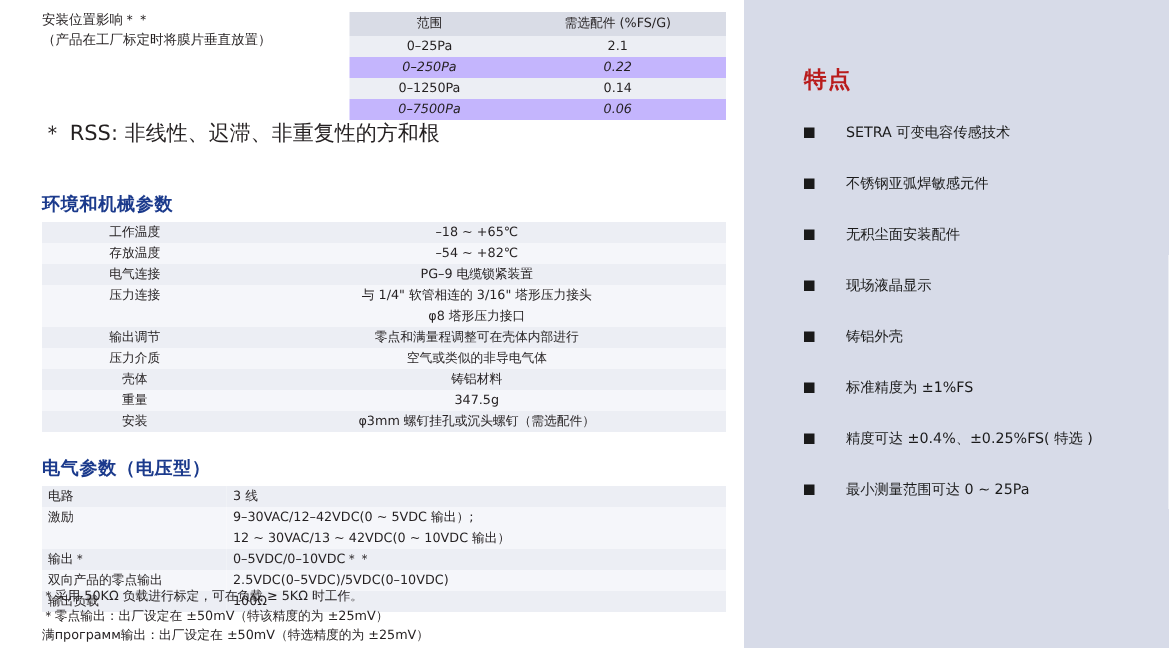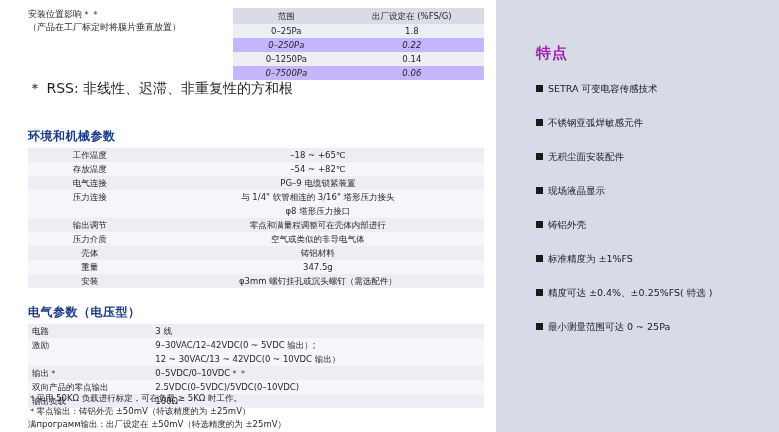--- a/index.html
+++ b/index.html
@@ -129,36 +129,36 @@
     width: 283px;
     height: 432px;
     background: #d7dbe8;
   }
   #features-title {
     position: absolute;
     left: 40px;
     top: 44px;
     font-size: 15px;
     font-weight: bold;
-    color: #a21caf;
+    color: #b91c1c;
     letter-spacing: 1px;
   }
   #features-list {
     position: absolute;
     left: 40px;
     top: 82px;
     width: 230px;
   }
   .feature {
     position: relative;
     font-size: 9.5px;
     line-height: 14px;
     color: #1a1a1a;
     margin-bottom: 20px;
-    padding-left: 12px;
+    padding-left: 28px;
   }
   .feature .bullet {
     position: absolute;
     left: 0;
     top: 3px;
     width: 7px;
     height: 7px;
     background: #1a1a1a;
     display: block;
   }
@@ -172,25 +172,25 @@
 
     <div class="install-block">
       <div class="install-note">
         <div>安装位置影响＊＊</div>
         <div>（产品在工厂标定时将膜片垂直放置）</div>
       </div>
       <table class="install-table">
         <tbody>
           <tr class="hdr">
             <td class="col-range">范围</td>
-            <td class="col-shift">出厂设定在 (%FS/G)</td>
+            <td class="col-shift">需选配件 (%FS/G)</td>
           </tr>
           <tr class="r">
             <td>0–25Pa</td>
-            <td>1.8</td>
+            <td>2.1</td>
           </tr>
           <tr class="r alt">
             <td>0–250Pa</td>
             <td>0.22</td>
           </tr>
           <tr class="r">
             <td>0–1250Pa</td>
             <td>0.14</td>
           </tr>
           <tr class="r alt">
@@ -274,21 +274,21 @@
         </tr>
         <tr>
           <td class="k">输出负载</td>
           <td class="v">100Ω</td>
         </tr>
       </tbody>
     </table>
 
     <div class="footnotes" id="elec-footnotes">
       <div>＊采用 50KΩ 负载进行标定，可在负载 ≥ 5KΩ 时工作。</div>
-      <div>＊零点输出：铸铝外壳 ±50mV（特该精度的为 ±25mV）</div>
+      <div>＊零点输出：出厂设定在 ±50mV（特该精度的为 ±25mV）</div>
       <div>满программ输出：出厂设定在 ±50mV（特选精度的为 ±25mV）</div>
     </div>
 
   </div>
 
   <div id="right-col">
     <div id="features-title">特点</div>
     <div id="features-list">
       <div class="feature">
         <span class="bullet"></span>

